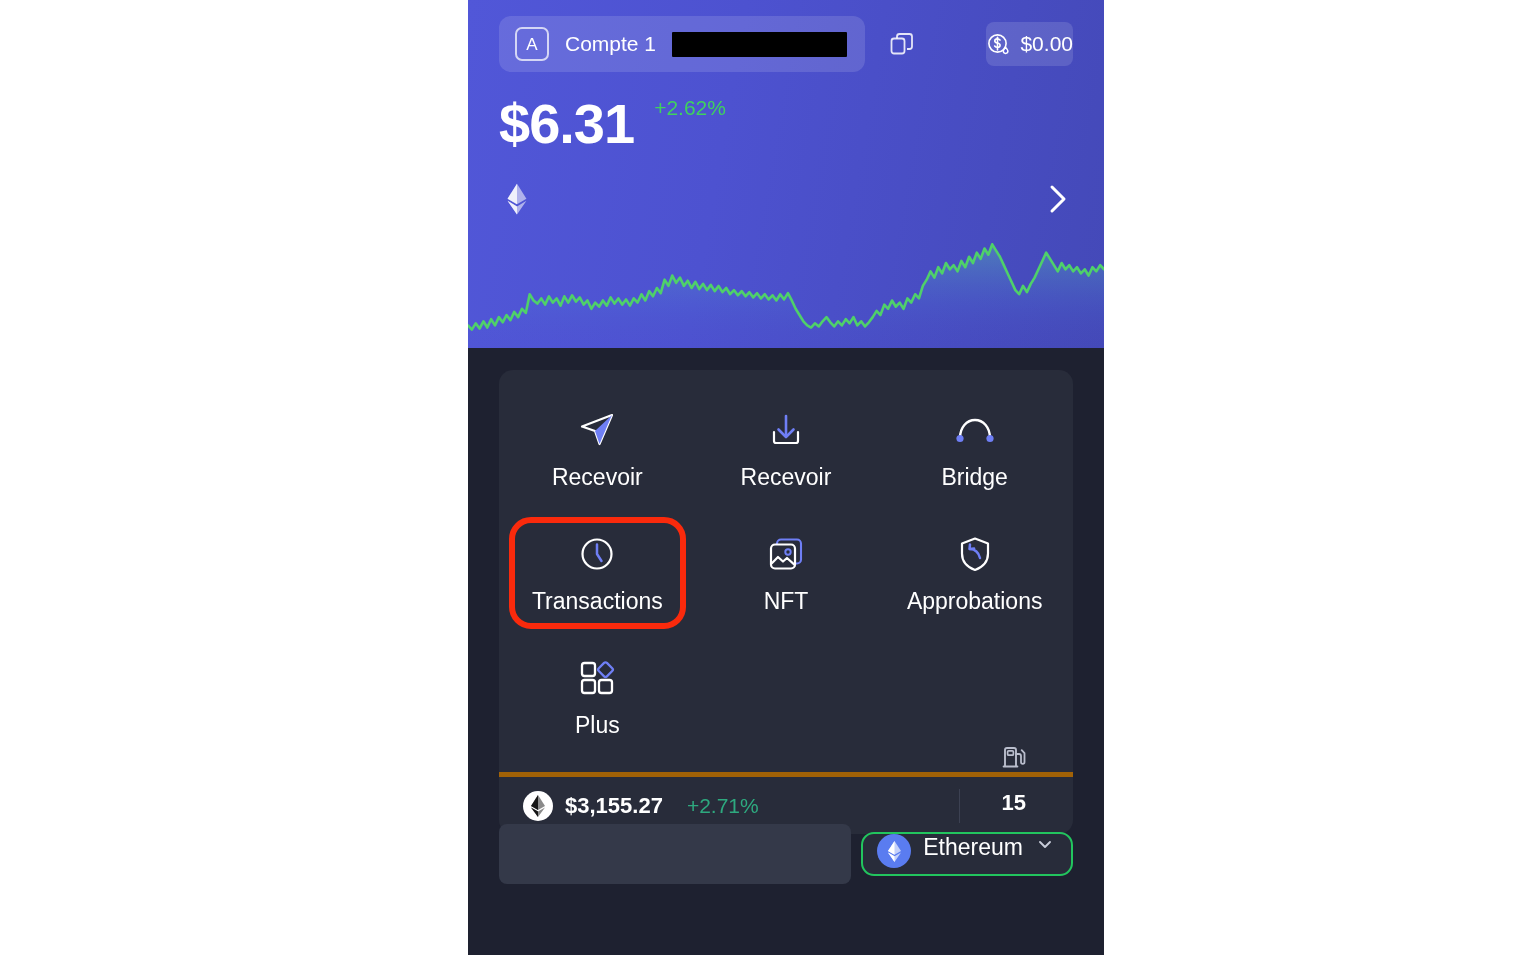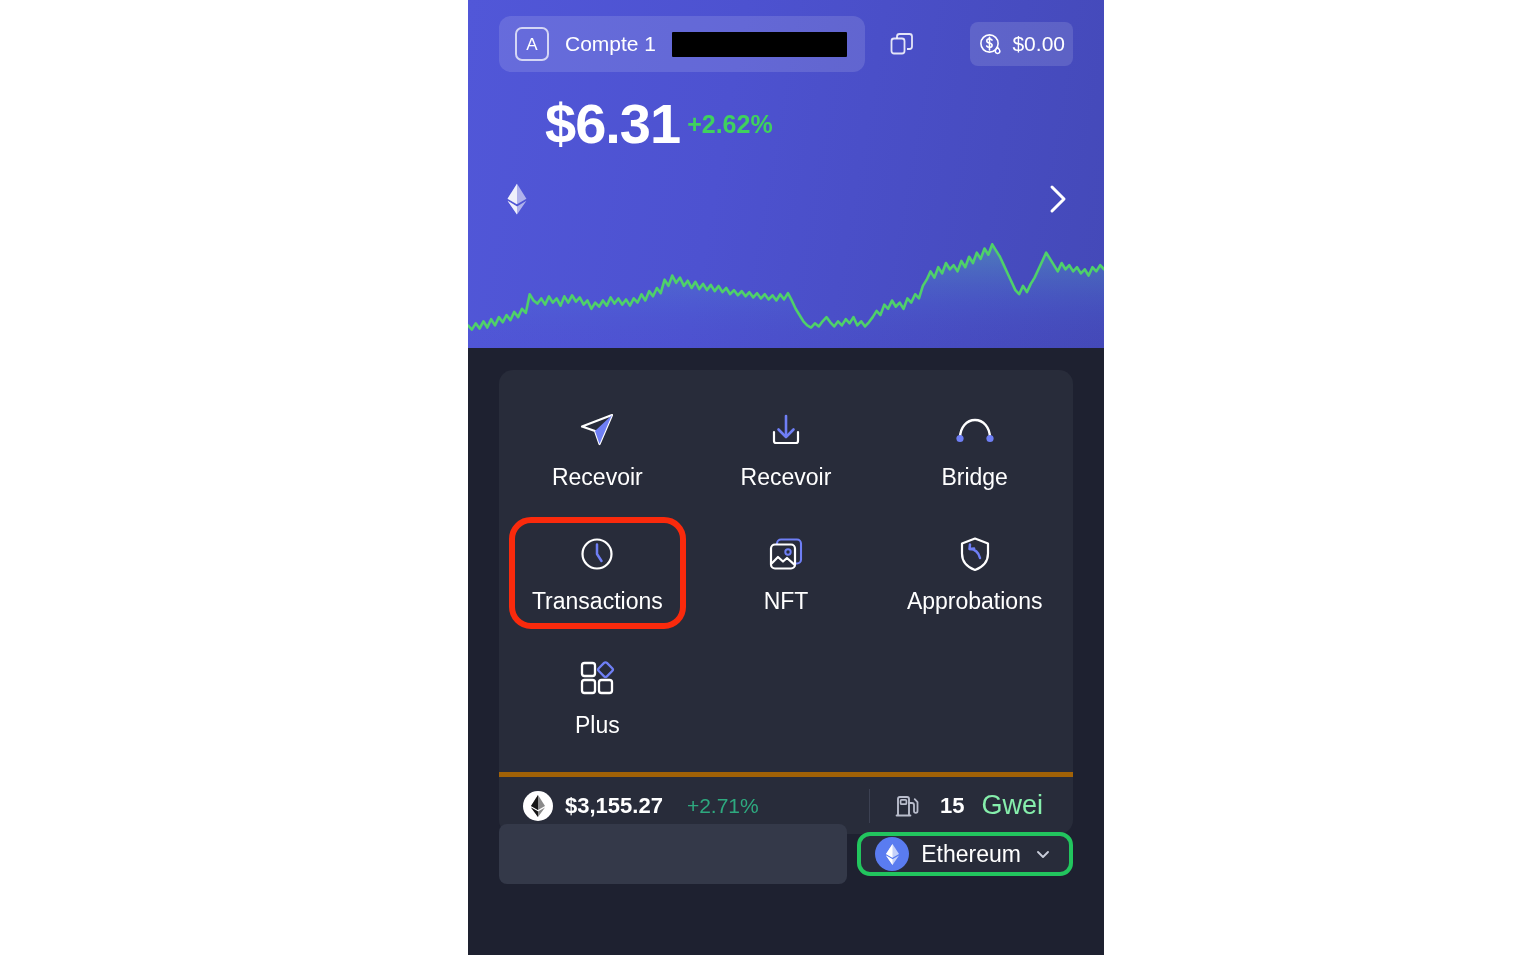--- a/index.html
+++ b/index.html
@@ -100,48 +100,47 @@
     justify-content: center;
     flex: none;
   }
 
   .earn-badge {
     margin-left: auto;
     display: flex;
     align-items: center;
     gap: 9px;
     height: 44px;
-    padding: 0 8px;
+    padding: 0 0;
     background: rgba(255,255,255,0.13);
     border-radius: 8px;
     color: #ffffff;
     font-size: 21px;
     box-sizing: border-box;
   }
 
   .balance-row {
     position: absolute;
     left: 31px;
     top: 96px;
     display: flex;
-    align-items: center;
-    gap: 7px;
-    margin-left: 46px;
+    align-items: flex-start;
+    gap: 20px;
   }
   .balance-amount {
     color: #ffffff;
     font-size: 56px;
     font-weight: 700;
     letter-spacing: -1px;
     line-height: 1;
   }
   .balance-change {
     color: #3fd15e;
-    font-size: 25px;
-    font-weight: 700;
+    font-size: 21px;
+    font-weight: 400;
   }
 
   .token-mark {
     position: absolute;
     left: 33px;
     top: 182px;
     width: 32px;
     height: 36px;
   }
   .chev-next {
@@ -258,20 +257,21 @@
     height: 34px;
     background: #3c4152;
     margin-left: auto;
   }
   .stat-right {
     display: flex;
     align-items: center;
     gap: 20px;
     padding-left: 24px;
     padding-right: 6px;
+    flex-direction: column;
   }
   .gas-value {
     color: #ffffff;
     font-size: 22px;
     font-weight: 700;
   }
   .gas-unit {
     color: #86efac;
     font-size: 27px;
     font-weight: 400;
@@ -290,25 +290,25 @@
     gap: 10px;
   }
   .tabs-placeholder {
     flex: 1;
     height: 60px;
     background: #343949;
     border-radius: 8px;
   }
   .network-pill {
     display: flex;
-    align-items: center;
+    align-items: flex-start;
     gap: 12px;
     height: 44px;
     padding: 0 16px 0 14px;
-    border: 4px solid #22c55e;
+    border: 2px solid #22c55e;
     border-radius: 13px;
     background: #282c3a;
     box-sizing: border-box;
   }
   .net-badge {
     width: 34px;
     height: 34px;
     border-radius: 50%;
     background: #5a7cf0;
     display: flex;

